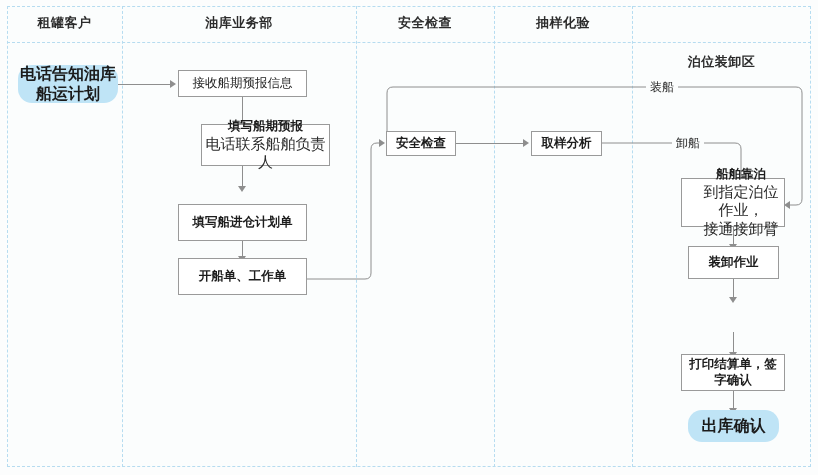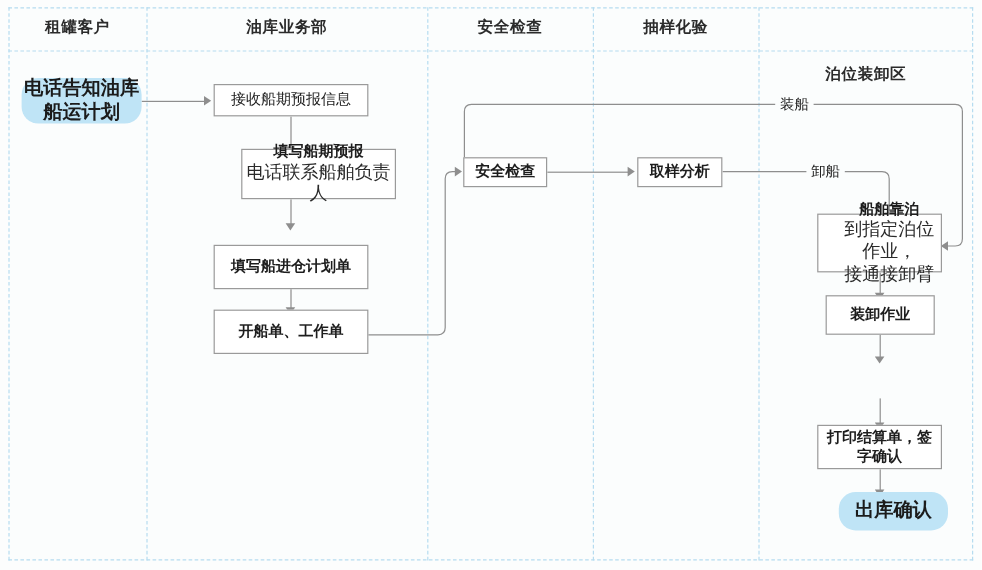--- a/index.html
+++ b/index.html
@@ -236,17 +236,17 @@
   </div>
 
 
   <div class="node" style="left:681px; top:354px; width:104px; height:37px;">
     <div>
       <div class="t1">打印结算单，签</div>
       <div class="t1">字确认</div>
     </div>
   </div>
 
-  <div class="pill" style="left:688px; top:410px; width:91px; height:32px;margin-left:11px;">
+  <div class="pill" style="left:688px; top:410px; width:91px; height:32px;">
     <div>出库确认</div>
   </div>
 
 </div>
 
 </body></html>

